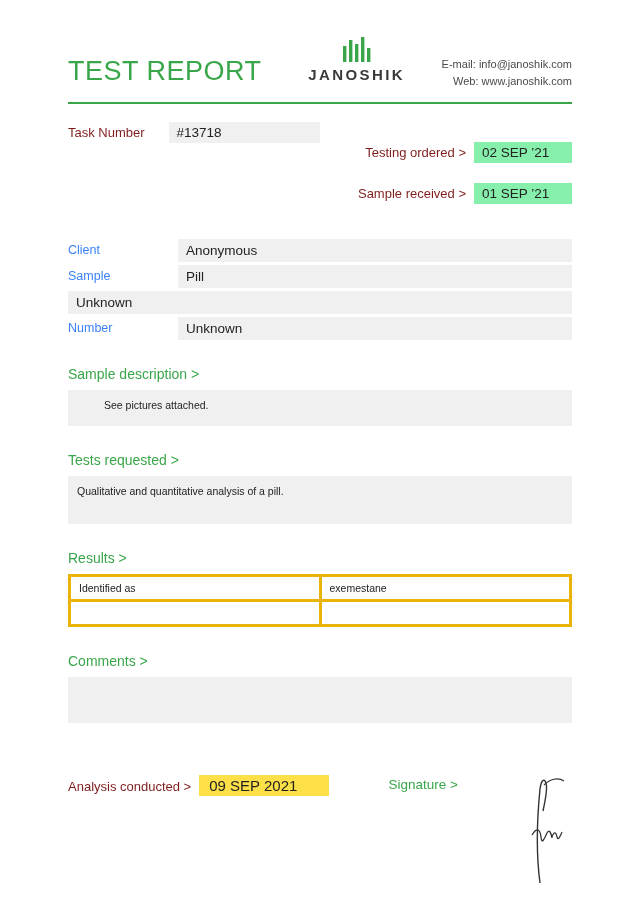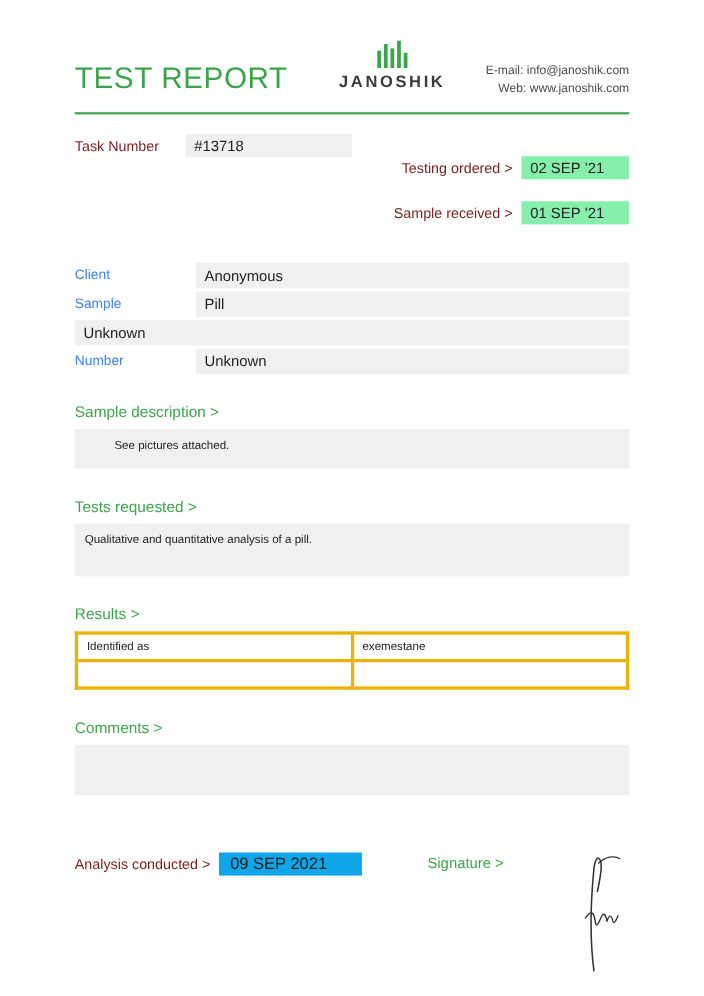--- a/index.html
+++ b/index.html
@@ -170,21 +170,21 @@
     display: flex;
     align-items: flex-start;
     justify-content: space-between;
     margin-top: 52px;
   }
   .analysis-left {
     display: flex;
     align-items: baseline;
   }
   .analysis-value {
-    background: #0ea5e9;
+    background: #fde047;
     font-size: 15px;
     padding: 2px 10px;
     margin-left: 8px;
     min-width: 110px;
     display: inline-block;
   }
   .sig-wrap {
     display: flex;
     align-items: flex-start;
     gap: 40px;

